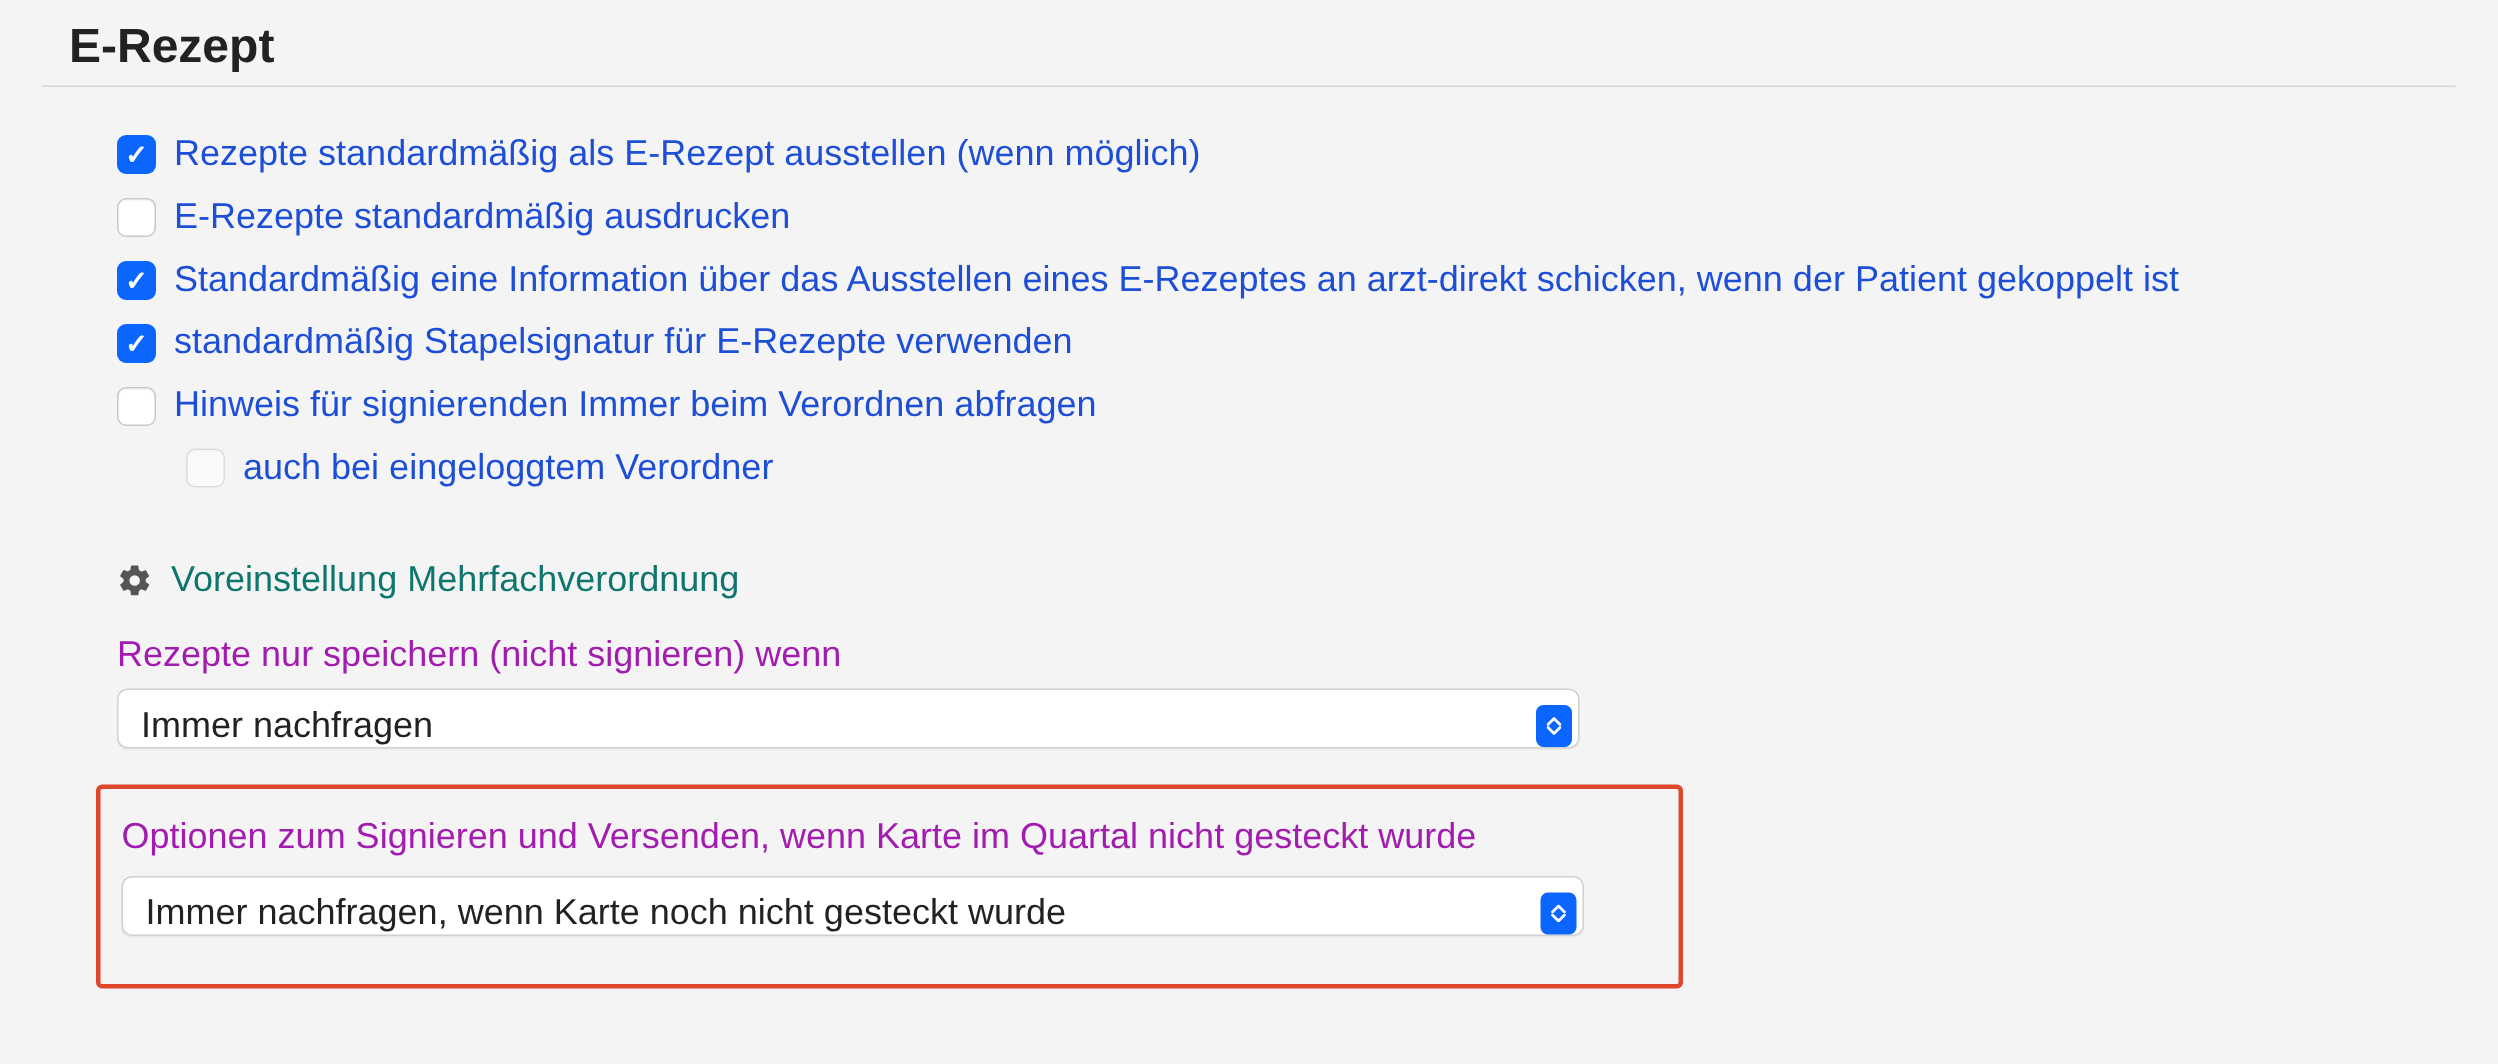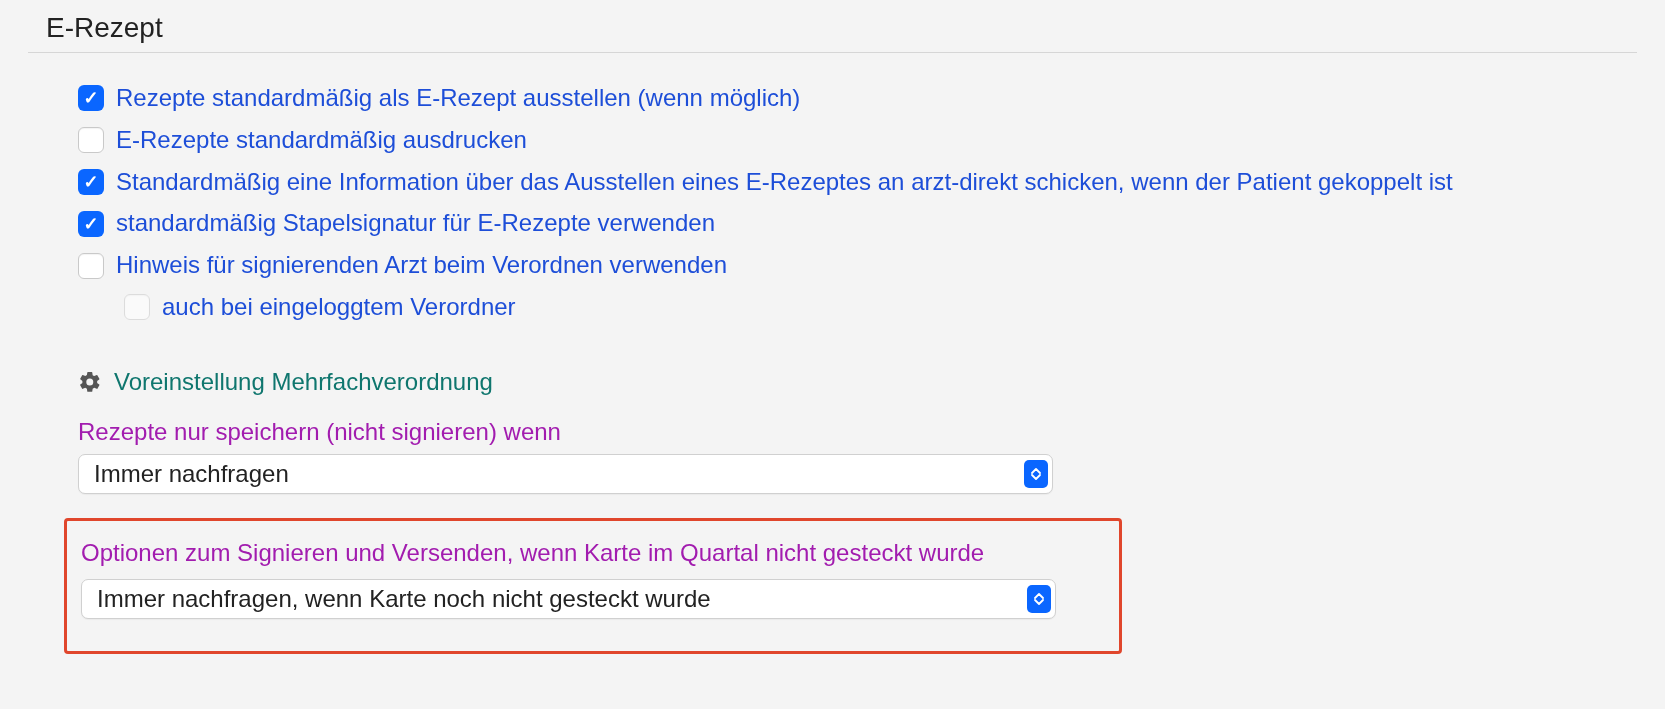--- a/index.html
+++ b/index.html
@@ -12,22 +12,22 @@
       background: #f4f4f4;
       width: 1665px;
       height: 709px;
       overflow: hidden;
       color: #222;
     }
     .section {
       padding: 0 28px;
     }
     .section-title {
-      font-size: 28px;
-      font-weight: 400;
+      font-size: 32px;
+      font-weight: 700;
       padding: 12px 0 8px 18px;
       border-bottom: 1px solid #d6d6d6;
       color: #222;
     }
     .content {
       padding: 28px 0 0 50px;
     }
     .checkbox-row {
       display: flex;
       align-items: center;
@@ -93,21 +93,21 @@
       font-size: 24px;
       color: #0f766e;
     }
     .field-label {
       font-size: 24px;
       color: #a21caf;
       margin-bottom: 8px;
     }
     .select {
       display: flex;
-      align-items: center;
+      align-items: flex-end;
       justify-content: space-between;
       background: #fff;
       border: 1px solid #d0d0d0;
       border-radius: 7px;
       box-shadow: inset 0 1px 0 rgba(255,255,255,0.4), 0 1px 1px rgba(0,0,0,0.04);
       height: 40px;
       width: 975px;
       padding: 0 4px 0 15px;
       cursor: pointer;
       margin-bottom: 26px;
@@ -175,21 +175,21 @@
 
     <div class="checkbox-row">
       <div class="checkbox checked">
         <span class="checkmark">✓</span>
       </div>
       <span class="cb-label">standardmäßig Stapelsignatur für E-Rezepte verwenden</span>
     </div>
 
     <div class="checkbox-row">
       <div class="checkbox unchecked"></div>
-      <span class="cb-label">Hinweis für signierenden Arzt beim Verordnen verwenden</span>
+      <span class="cb-label">Hinweis für signierenden Immer beim Verordnen abfragen</span>
     </div>
 
     <div class="checkbox-row indented">
       <div class="checkbox unchecked disabled"></div>
       <span class="cb-label disabled">auch bei eingeloggtem Verordner</span>
     </div>
 
     <div class="gap-row"></div>
 
 

